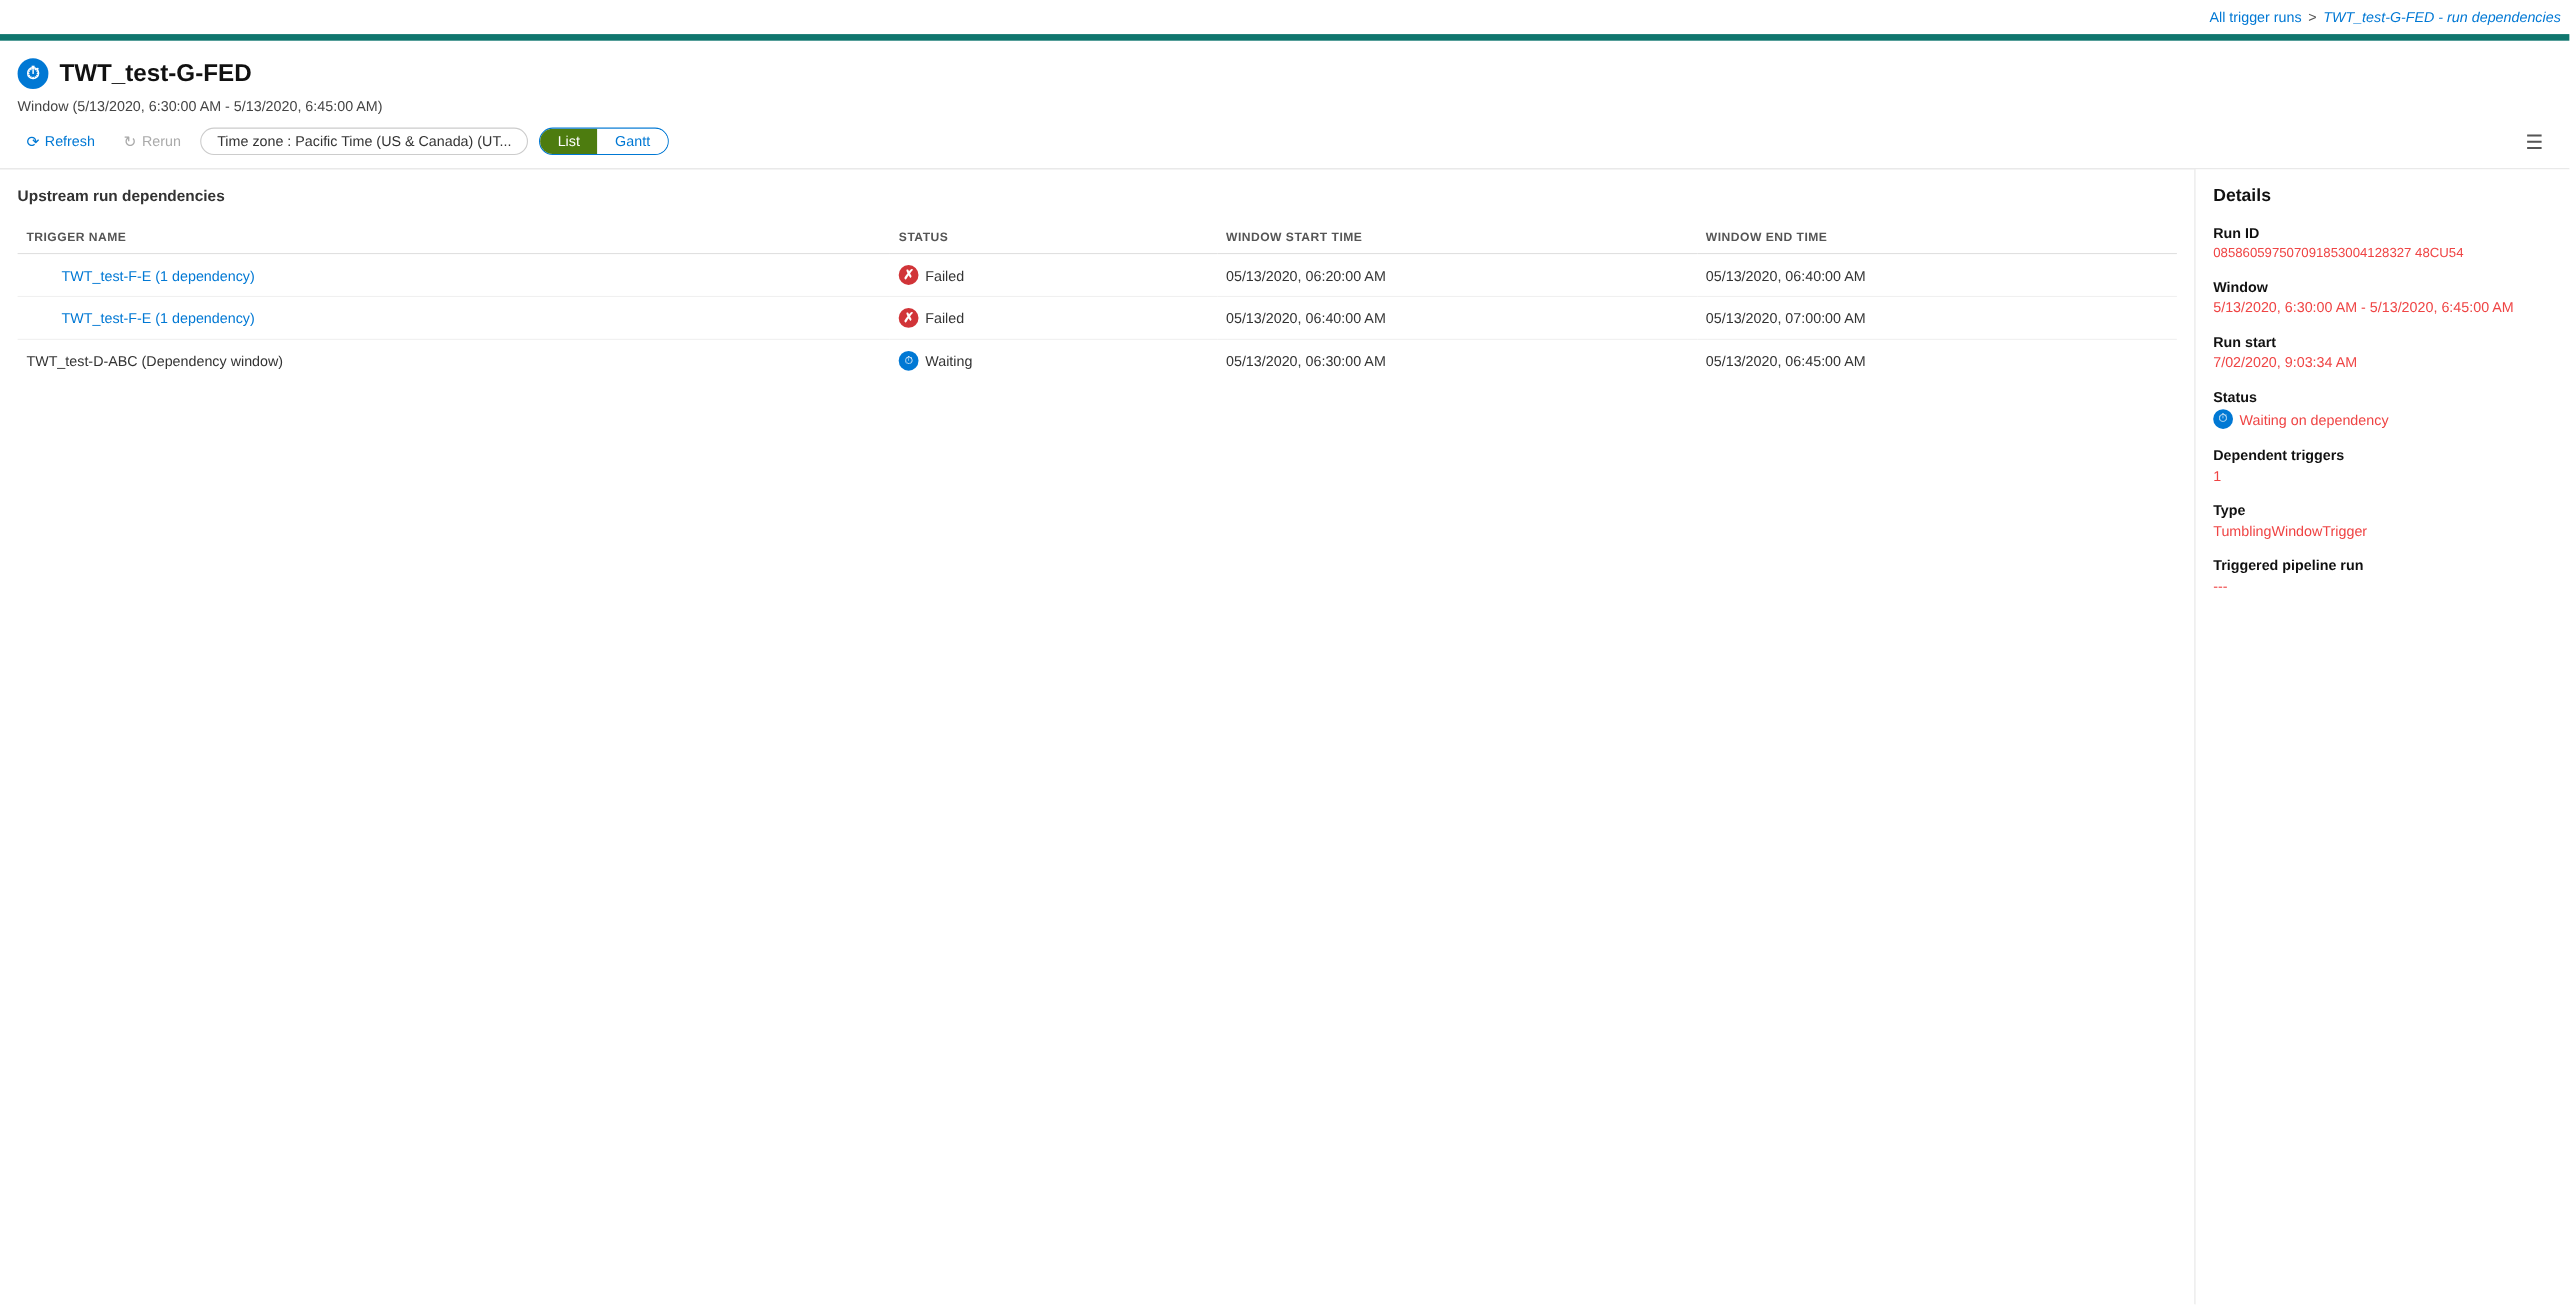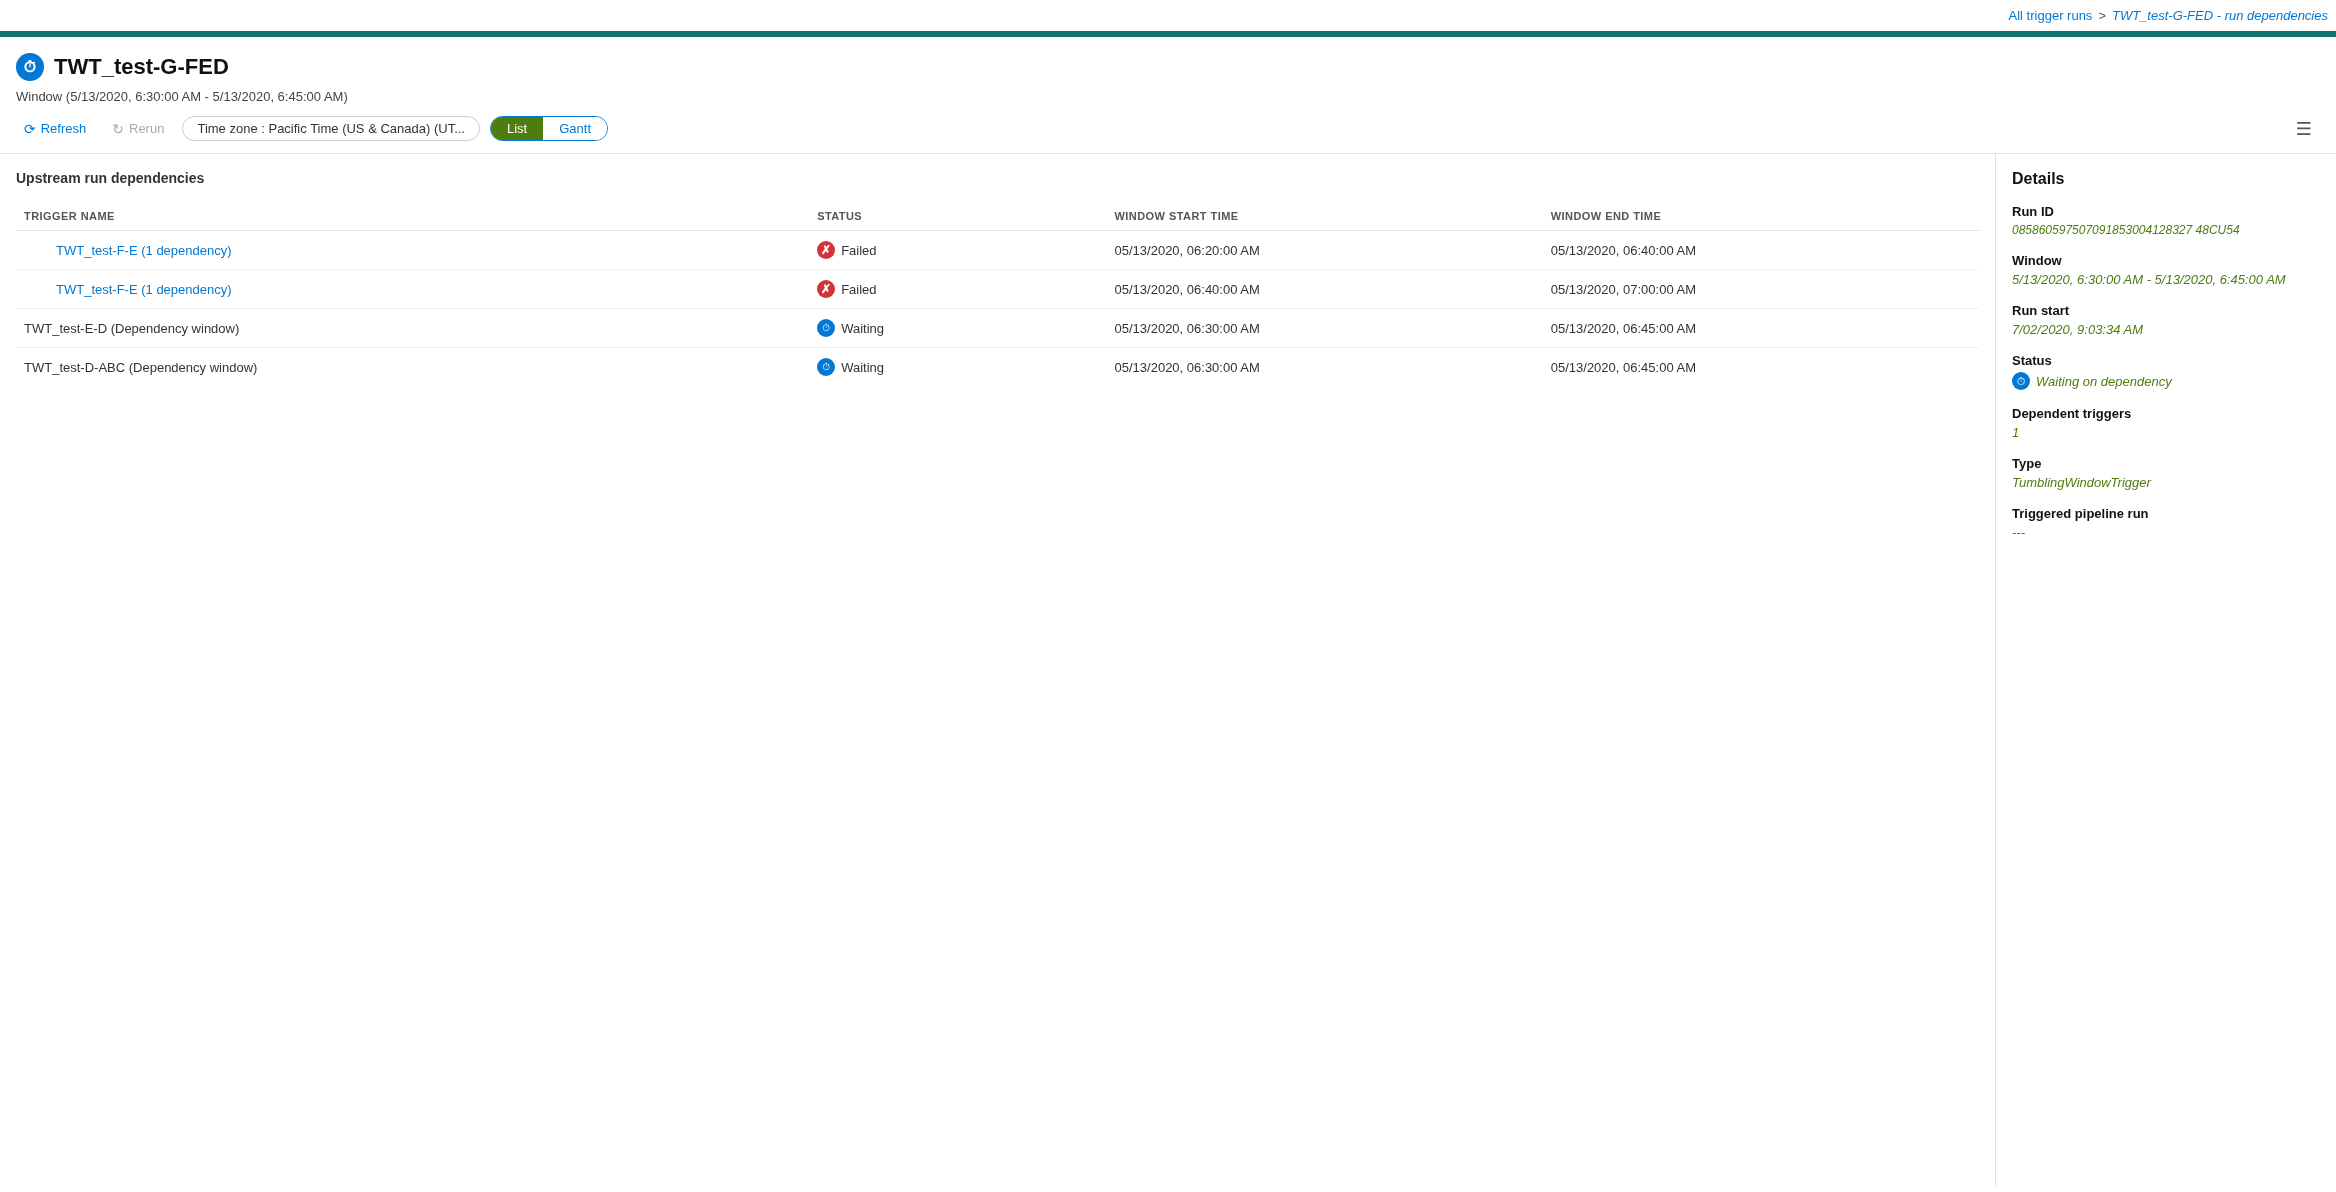--- a/index.html
+++ b/index.html
@@ -184,22 +184,21 @@
       margin-bottom: 16px;
     }
     .detail-label {
       font-size: 13px;
       font-weight: 700;
       color: #111;
       margin-bottom: 4px;
     }
     .detail-value {
       font-size: 13px;
-      color: #4d7c0f;
-      font-style: italic;
+      color: #ef4444;
     }
     .detail-value.mono {
       font-size: 12px;
       word-break: break-all;
     }
     .status-waiting {
       display: flex;
       align-items: center;
       gap: 6px;
     }
@@ -280,31 +279,20 @@
             <td>
               <div class="status-cell">
                 <span class="icon-failed">✗</span>
                 <span>Failed</span>
               </div>
             </td>
             <td>05/13/2020, 06:40:00 AM</td>
             <td>05/13/2020, 07:00:00 AM</td>
           </tr>
           <tr>
-            <td><span>TWT_test-E-D (Dependency window)</span></td>
-            <td>
-              <div class="status-cell">
-                <span class="icon-waiting">⏱</span>
-                <span>Waiting</span>
-              </div>
-            </td>
-            <td>05/13/2020, 06:30:00 AM</td>
-            <td>05/13/2020, 06:45:00 AM</td>
-          </tr>
-          <tr>
             <td><span>TWT_test-D-ABC (Dependency window)</span></td>
             <td>
               <div class="status-cell">
                 <span class="icon-waiting">⏱</span>
                 <span>Waiting</span>
               </div>
             </td>
             <td>05/13/2020, 06:30:00 AM</td>
             <td>05/13/2020, 06:45:00 AM</td>
           </tr>

